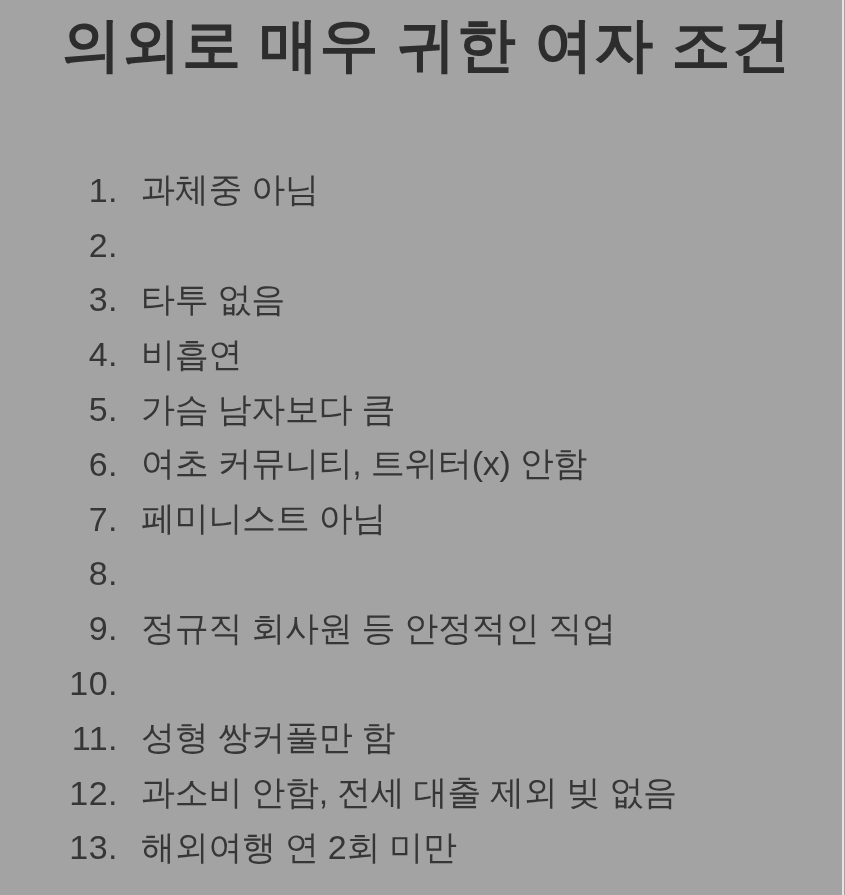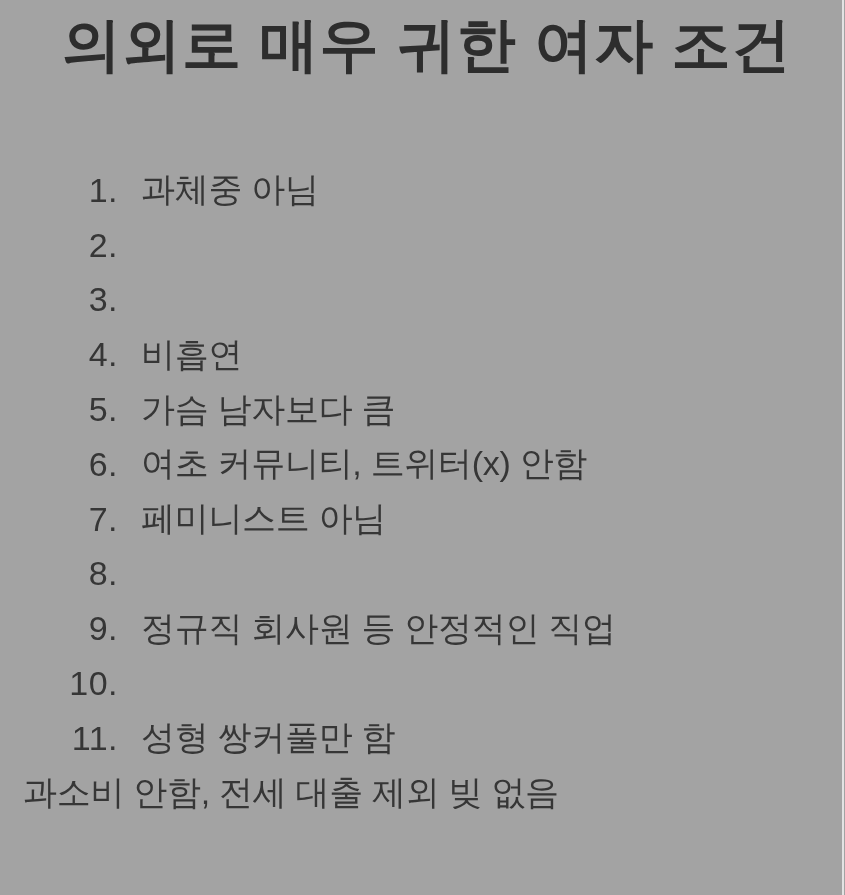--- a/index.html
+++ b/index.html
@@ -77,20 +77,21 @@
     <span class="num">1.</span>
     <span class="txt">과체중 아님</span>
   </li>
 
   <li class="item">
     <span class="num">2.</span>
   </li>
 
   <li class="item">
     <span class="num">3.</span>
+    <span class="txt">타투 없음</span>
   </li>
 
   <li class="item">
     <span class="num">4.</span>
     <span class="txt">비흡연</span>
   </li>
 
   <li class="item">
     <span class="num">5.</span>
     <span class="txt">가슴 남자보다 큼</span>
@@ -118,17 +119,22 @@
   <li class="item">
     <span class="num">10.</span>
   </li>
 
   <li class="item">
     <span class="num">11.</span>
     <span class="txt">성형 쌍커풀만 함</span>
   </li>
 
   <li class="item">
+    <span class="num">12.</span>
     <span class="txt">과소비 안함, 전세 대출 제외 빚 없음</span>
   </li>
 
+  <li class="item">
+    <span class="num">13.</span>
+    <span class="txt">해외여행 연 2회 미만</span>
+  </li>
 </ol>
 </div>
 
 </body></html>

